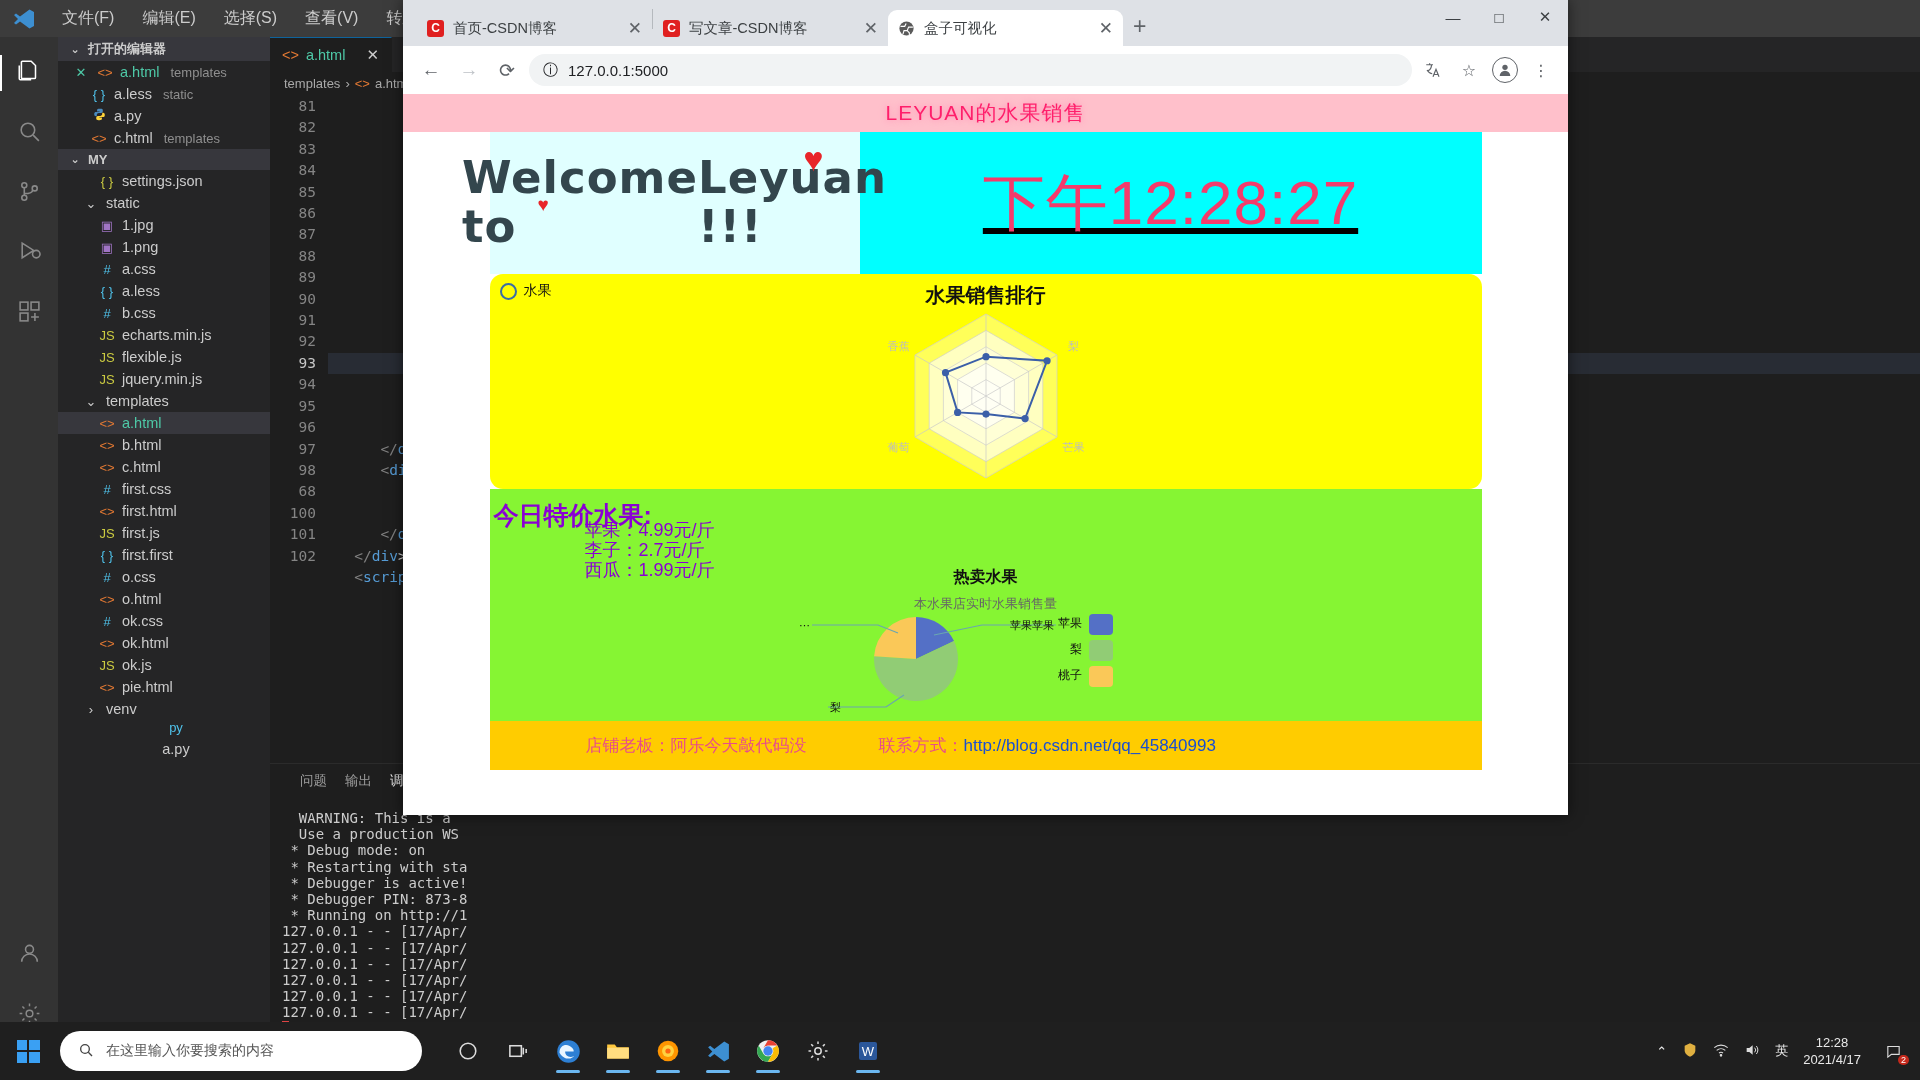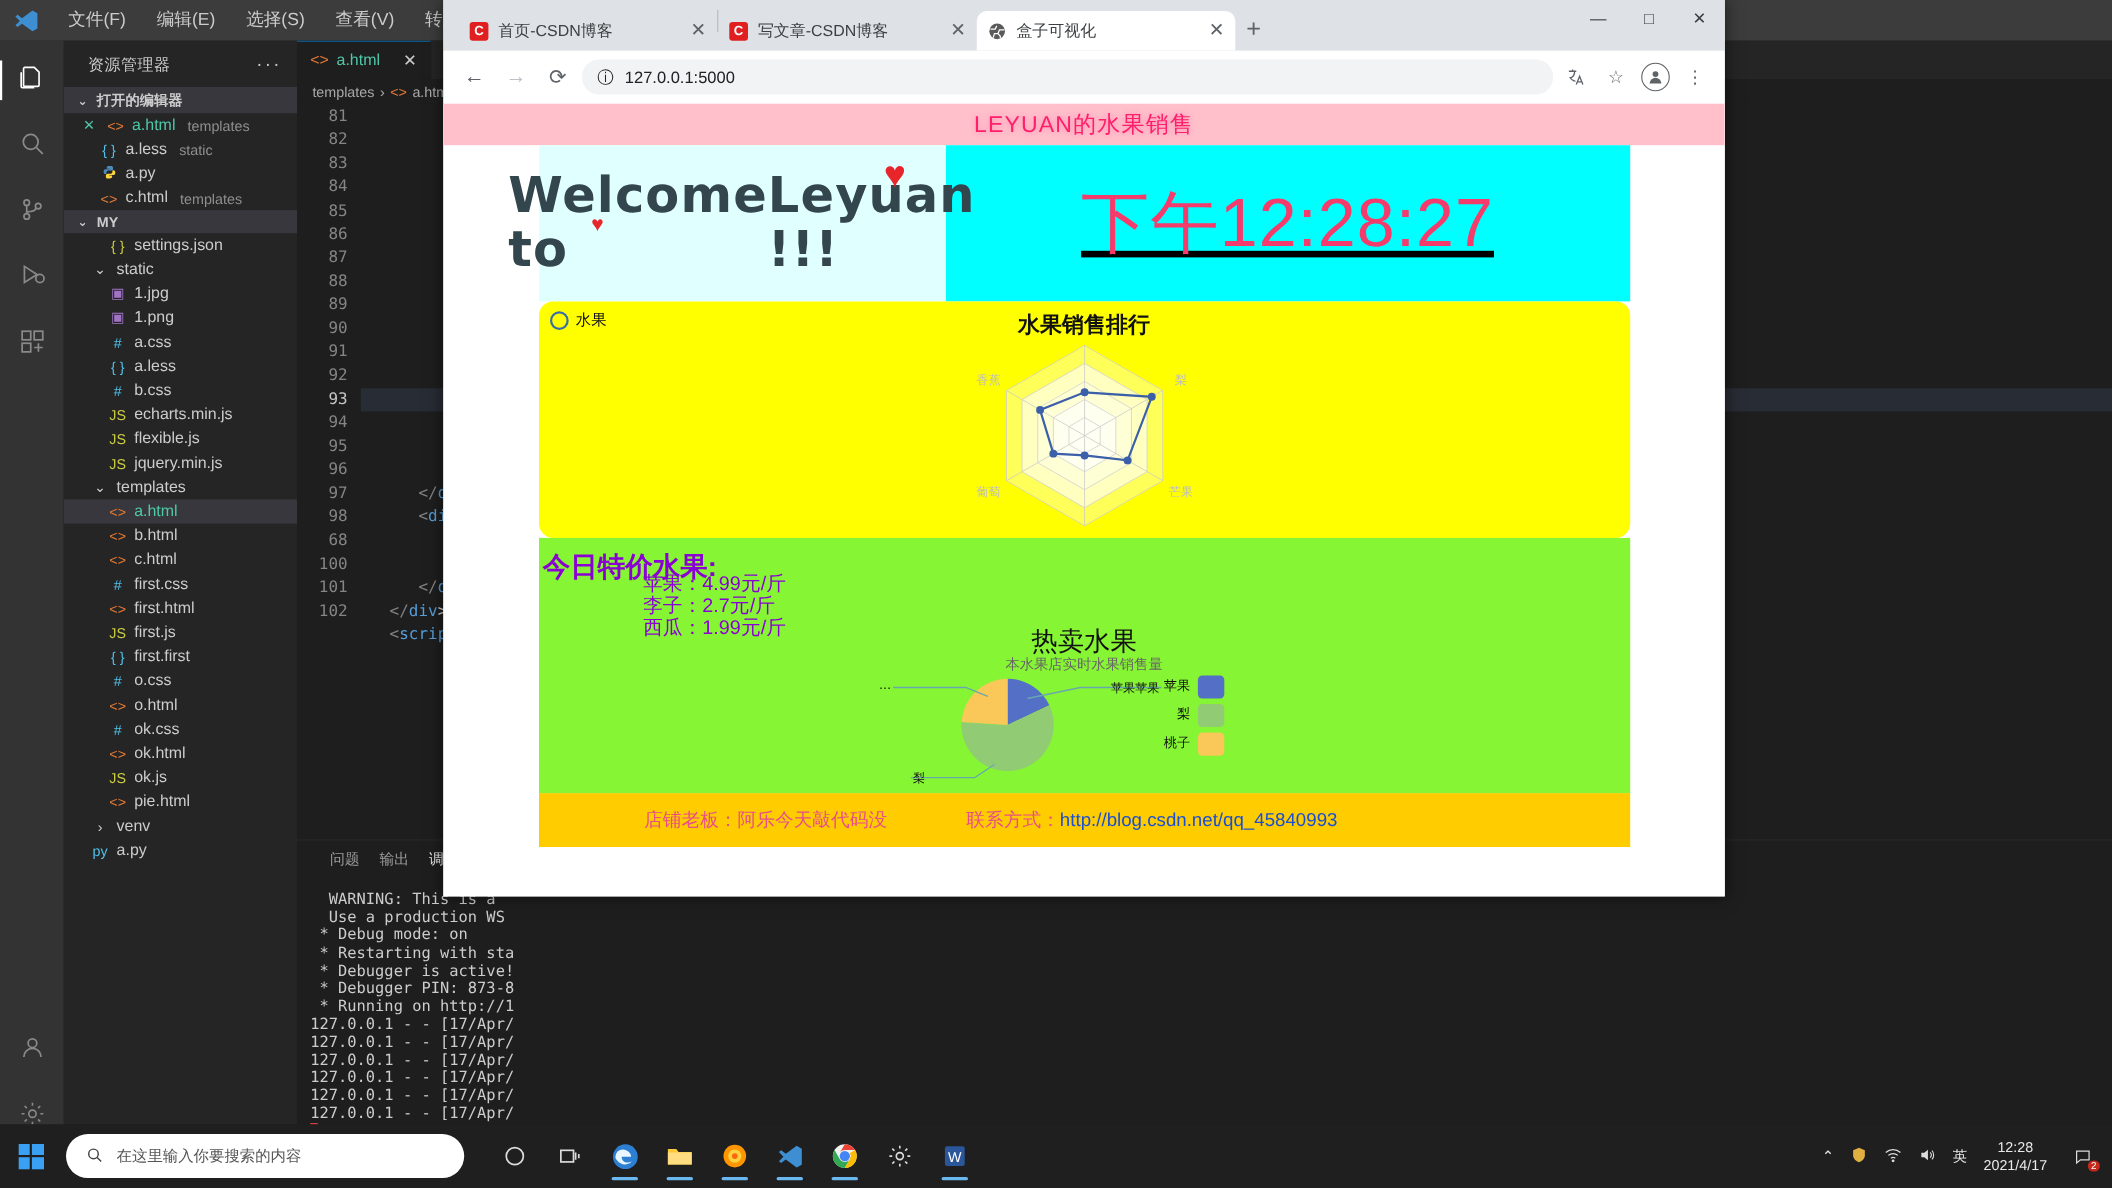--- a/index.html
+++ b/index.html
@@ -129,21 +129,21 @@
   .radar-title { position:absolute; top:8px; left:0; right:0; text-align:center;
                  font-size:20px; font-weight:bold; color:#111; }
   .radarwrap { position:absolute; left:50%; top:30px; transform:translateX(-50%); }
 
   .rowC { height:232px; background:#86f533; position:relative; overflow:hidden; }
   .special-title { position:absolute; left:4px; top:10px; font-size:25px; font-weight:bold;
                    color:#8a00d4; }
   .pricelist { position:absolute; left:95px; top:34px; font-size:18px; color:#8a00d4; line-height:20px; }
   .pricelist div { height:20px; overflow:hidden; }
   .pie-title { position:absolute; top:78px; left:0; right:0; text-align:center;
-               font-size:24px; font-weight:normal; color:#111; }
+               font-size:16px; font-weight:bold; color:#111; }
   .pie-sub { position:absolute; top:106px; left:0; right:0; text-align:center;
              font-size:13px; color:#666; }
   .piewrap { position:absolute; left:50%; top:118px; transform:translateX(-50%); }
 
   .rowD { height:49px; background:#ffcc00; display:flex; align-items:center; gap:72px;
           padding-left:96px; font-size:17px; }
   .rowD .k { color:#e84d8a; }
   .rowD .lnk { color:#1a4fd1; }
 
   
@@ -251,24 +251,20 @@
             <svg width="25" height="25" viewBox="0 0 24 24" fill="none" stroke="#bfbfbf" stroke-width="1.4">
               <circle cx="12" cy="12" r="3.2"></circle>
               <path d="M12 2.5 v2.6 M12 18.9 v2.6 M2.5 12 h2.6 M18.9 12 h2.6 M5.2 5.2 l1.9 1.9 M16.9 16.9 l1.9 1.9 M18.8 5.2 l-1.9 1.9 M7.1 16.9 l-1.9 1.9"></path>
               </svg>
           </span>
         </div>
       </div>
     </div>
 
     <div class="sidebar">
-      <div class="sb-header">
-        <span>资源管理器</span>
-        <span class="sb-dots">···</span>
-      </div>
 
       <div class="sb-section grey">
         <span class="chev">⌄</span>
         <span>打开的编辑器</span>
       </div>
 
       <div class="row" style="padding-left:14px">
         <span class="ic grn">✕</span>
         <span class="ic org">&lt;&gt;</span>
         <span class="grn">a.html</span>
@@ -393,21 +389,21 @@
             <span>ok.js</span>
           </div>
           <div class="row" style="padding-left: 40px;">
             <span class="ic org">&lt;&gt;</span>
             <span>pie.html</span>
           </div>
           <div class="row" style="padding-left: 24px;">
             <span class="ic ">›</span>
             <span>venv</span>
           </div>
-          <div class="row" style="padding-left: 24px;">
+          <div class="row" style="padding-left: 24px; flex-direction: column;">
             <span class="ic blu">py</span>
             <span>a.py</span>
           </div>
         </div>
 
       <div class="sb-section" style="position:absolute;bottom:0;left:0;right:0;padding:6px 10px">
         <span class="chev">›</span>
         <span>大纲</span>
       </div>
     </div>

